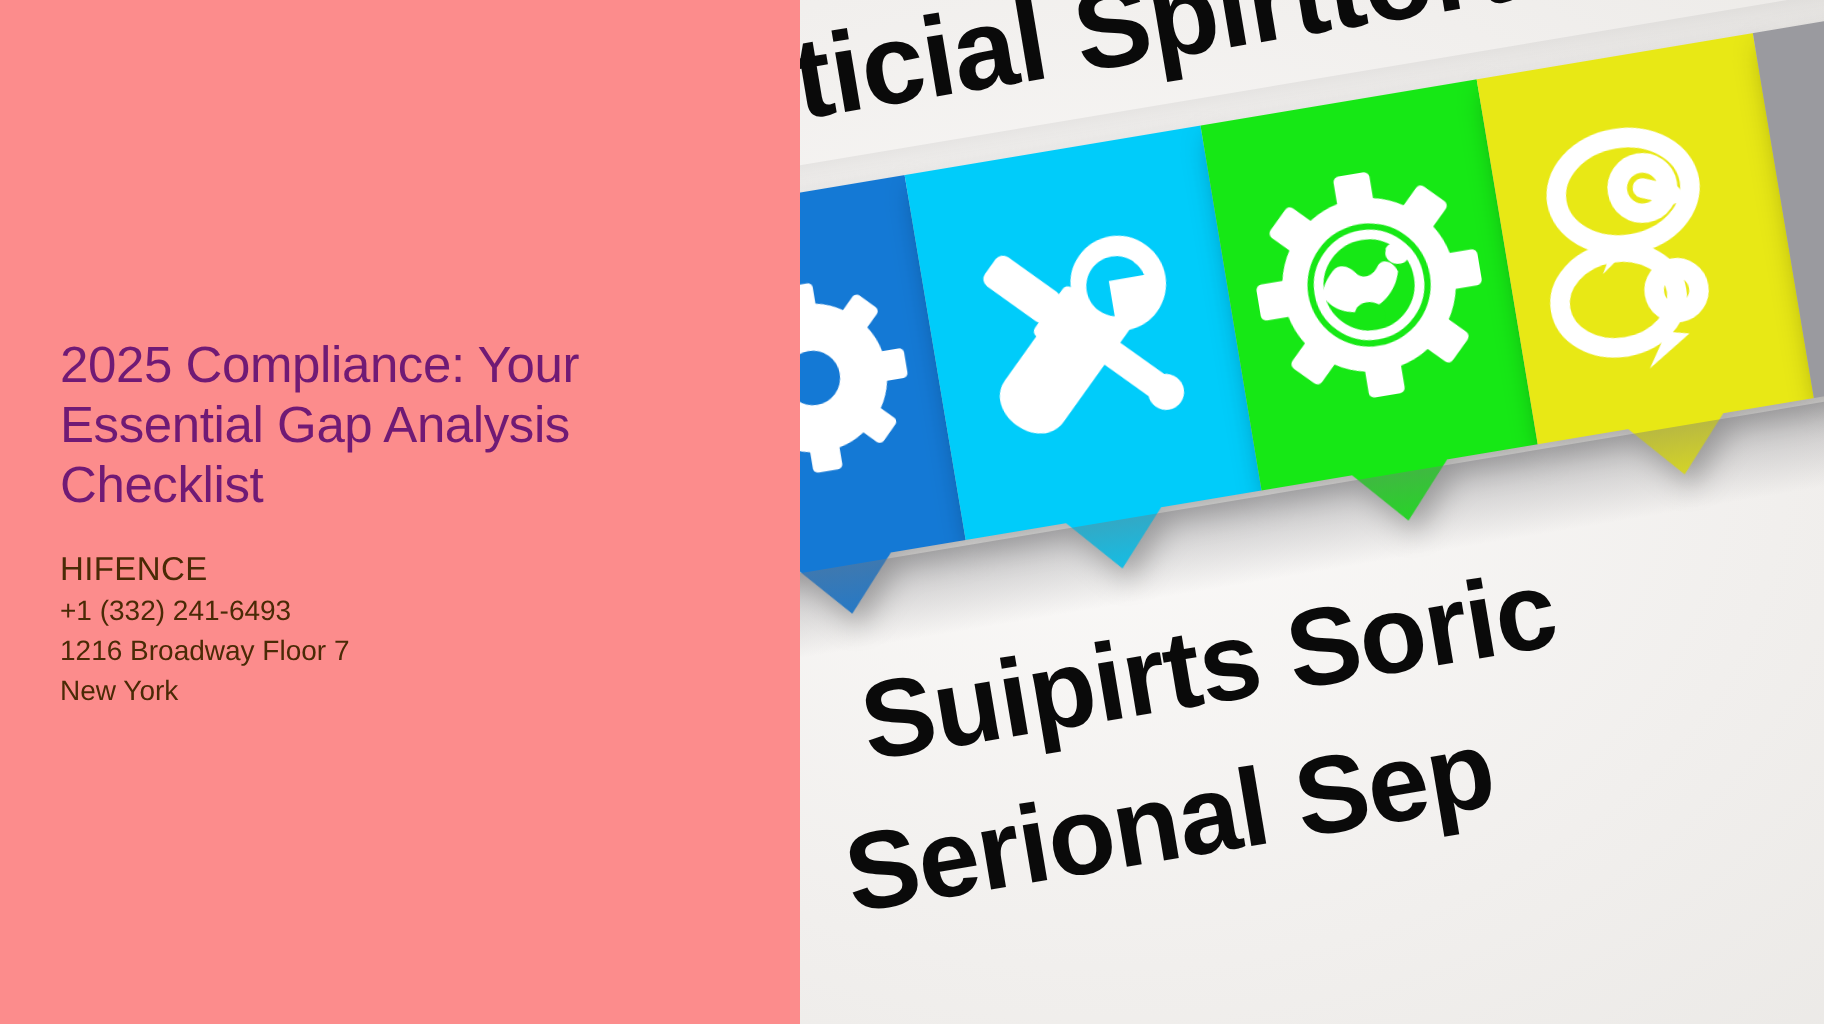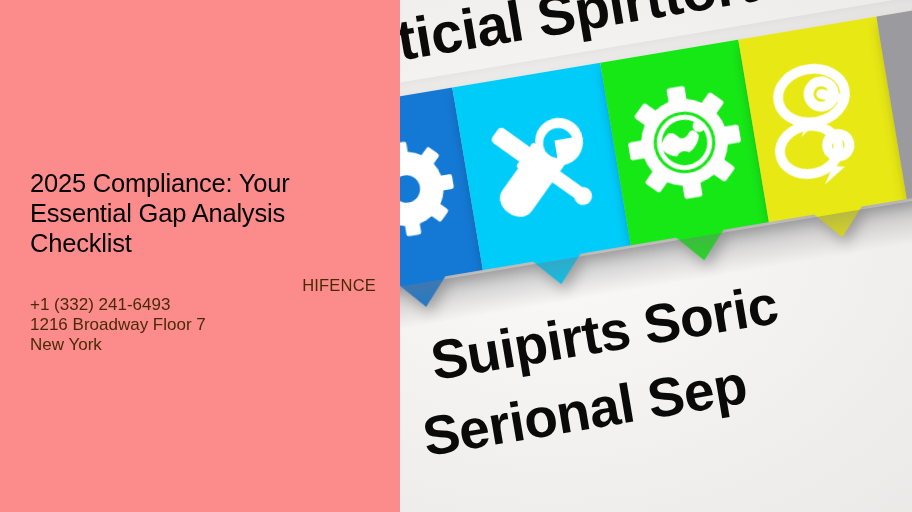--- a/index.html
+++ b/index.html
@@ -20,35 +20,34 @@
   }
   .left-inner {
     position:absolute;
     left:30px; right:24px;
     top:168px;
   }
   .doc-title {
     font-size:25.5px;
     line-height:30px;
     font-weight:400;
-    color:#000000;
+    color:#701a75;
     letter-spacing:-0.2px;
     max-width:345px;
   }
   .brand {
     margin-top:17px;
     font-size:16.5px;
     line-height:20px;
     font-weight:400;
     color:#4a2a06;
     letter-spacing:0.2px;
-    text-align:right;
   }
   .contact-line {
-    font-size:17px;
+    font-size:14px;
     line-height:20px;
     color:#4a2a06;
   }
   .url-block {
     margin-top:10px;
     font-size:8.7px;
     line-height:20.5px;
     color:#4a2a06;
     word-break:break-all;
     max-width:340px;

